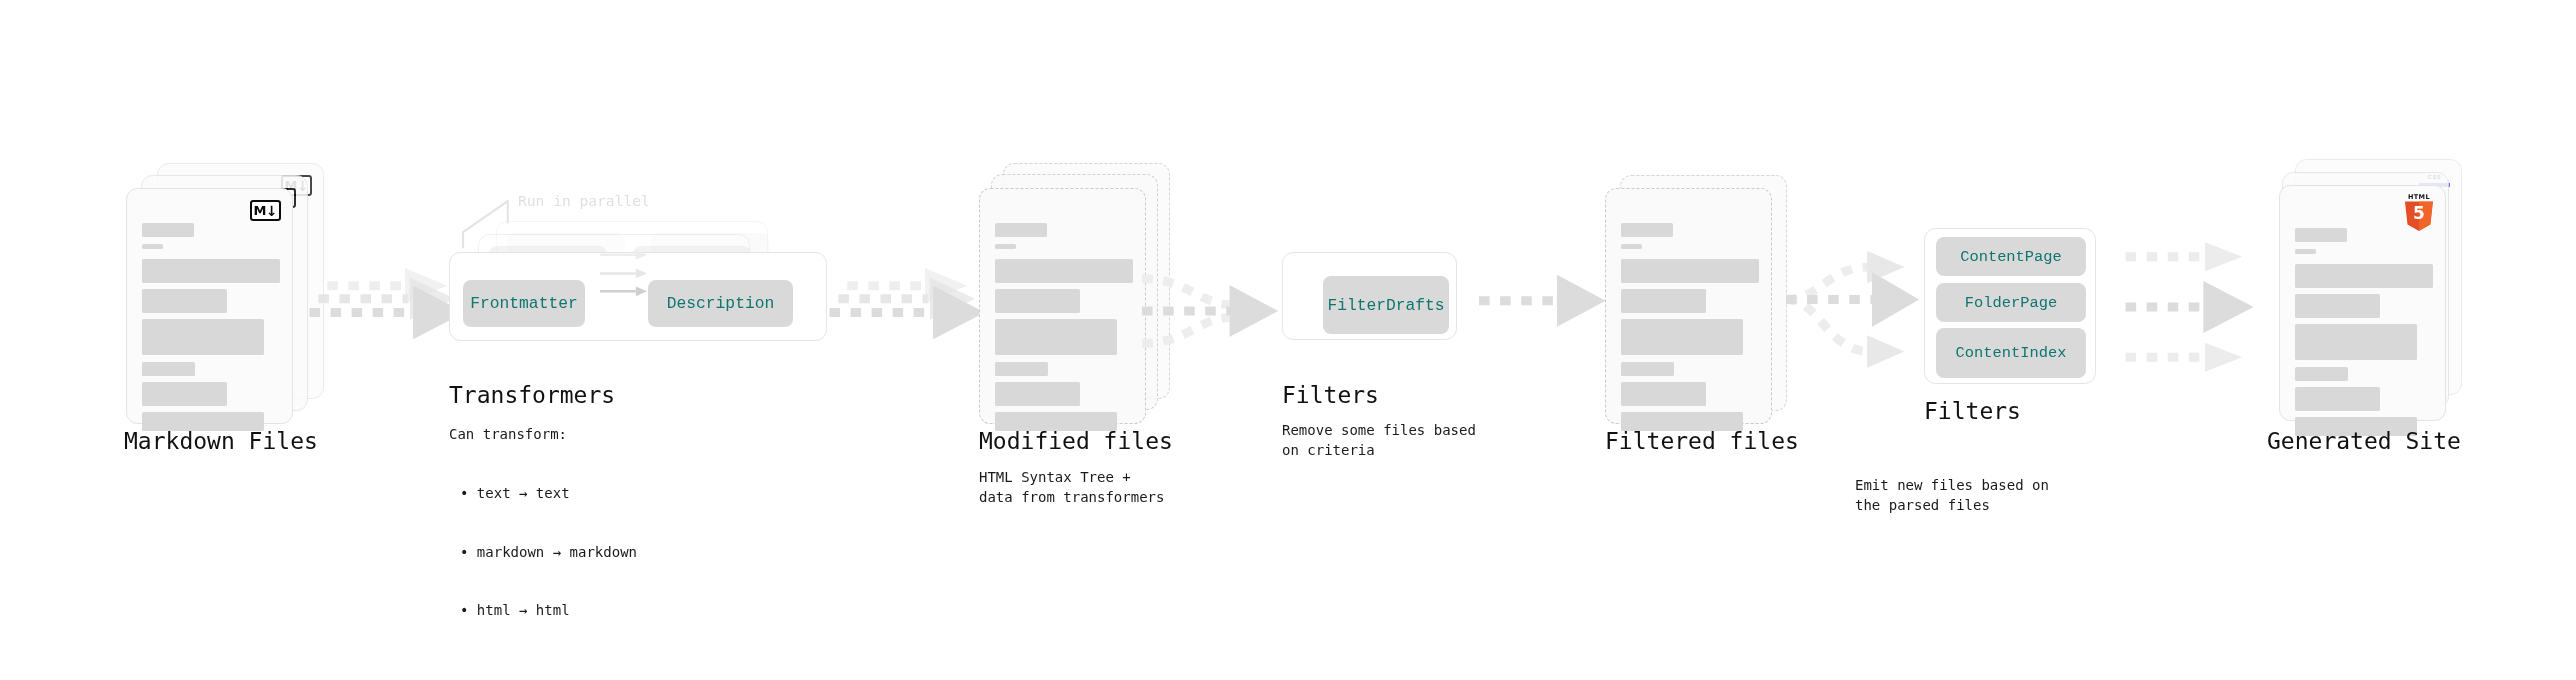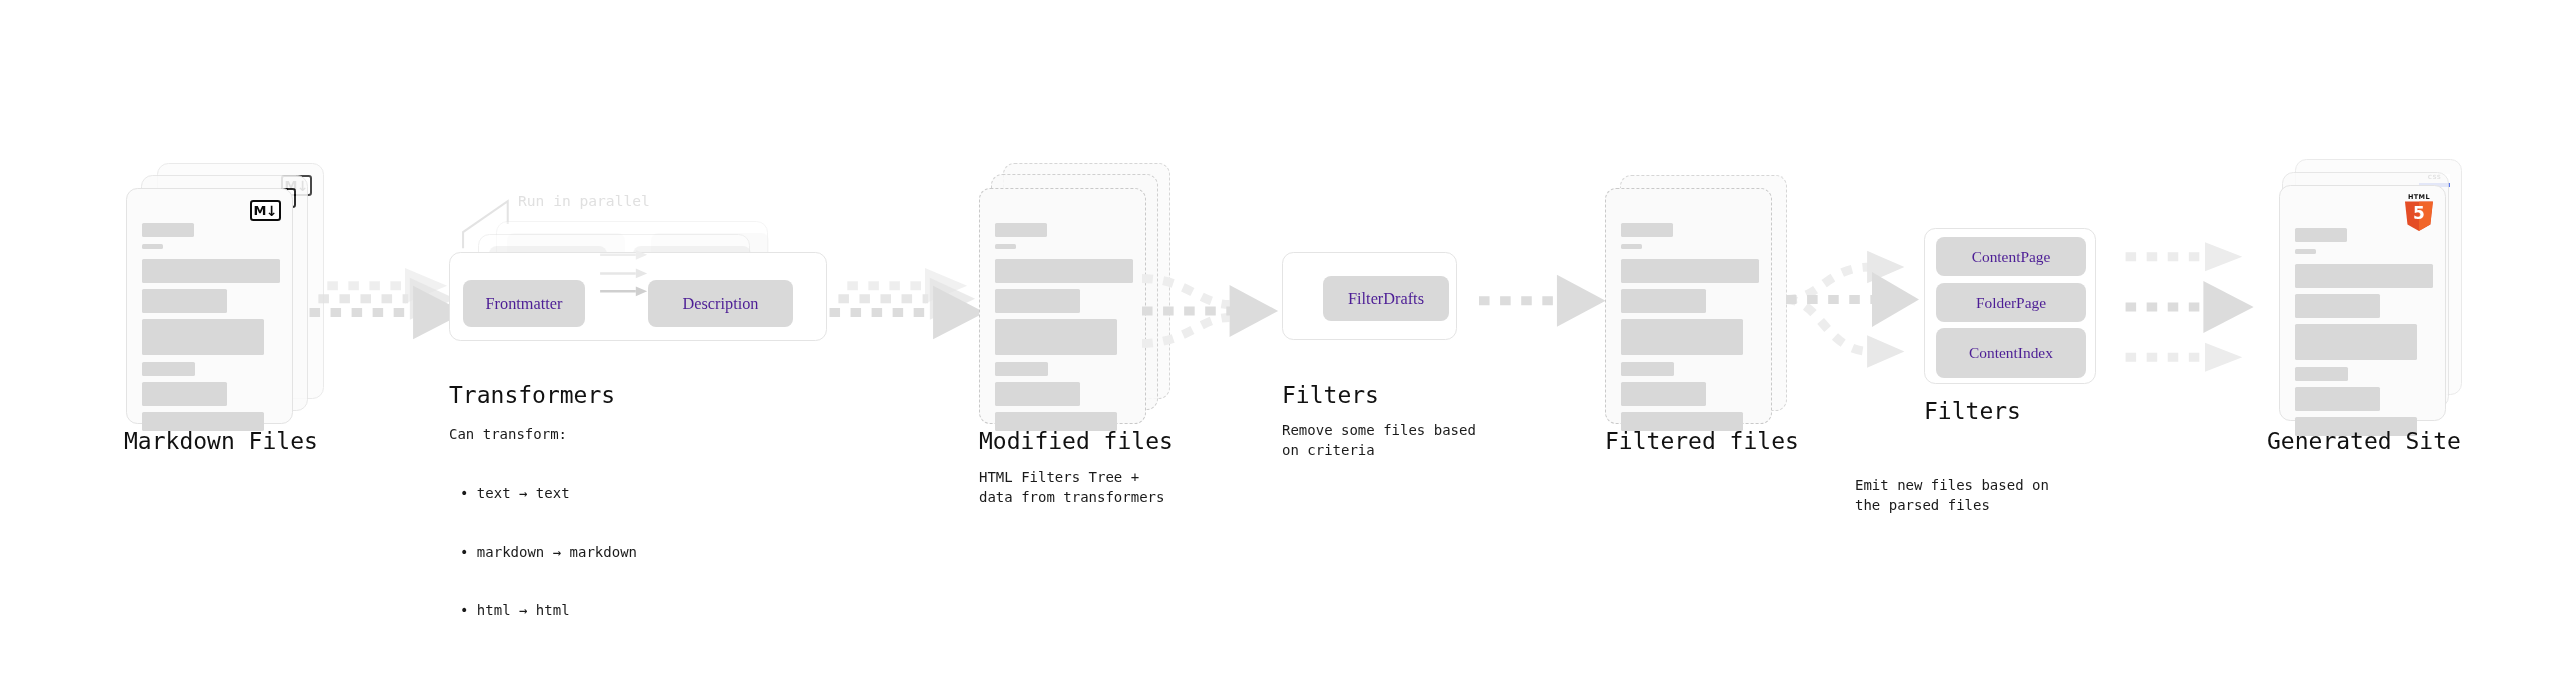--- a/index.html
+++ b/index.html
@@ -129,23 +129,23 @@
     background: #ffffff;
   }
   .pbox.ghost1 { opacity: .55; }
   .pbox.ghost2 { opacity: .38; }
 
   .pill {
     position: absolute;
     background: #d9d9d9;
     border-radius: 8.1px;
     display: flex; align-items: center; justify-content: center;
-    color: #4c1d95;
+    color: #0f766e;
     font-size: 16.3px;
-    font-family: Liberation Serif, serif;
+    font-family: Liberation Mono, monospace;
     white-space: nowrap;
   }
   .pill.g1 { background: rgba(217,217,217,.55); }
   .pill.g2 { background: rgba(217,217,217,.35); }
 
   
   .caption {
     position: absolute;
     font-family: "DejaVu Sans Mono", "Liberation Mono", monospace;
     font-size: 23px;
@@ -285,34 +285,34 @@
           <div class="ln l3"></div>
         <div class="ln l4"></div>
           <div class="ln l5"></div>
           <div class="ln l6"></div>
         <div class="ln l7"></div>
           <div class="ln l8"></div>
       </div>
     </div>
   </div>
   <div class="caption" style="left:979px; top:428px;">Modified files</div>
-  <div class="subcaption" style="left:979px; top:468px;">HTML Filters Tree +
+  <div class="subcaption" style="left:979px; top:468px;">HTML Syntax Tree +
 data from transformers</div>
 
   <svg class="connector" style="left:1142px; top:254px;" width="154" height="122" viewBox="0 0 190 150">
     <g fill="none" stroke-width="11" stroke-dasharray="13 13">
       <path d="M 0 30 C 55 30, 72 62, 108 62" stroke="#ededed"></path>
       <path d="M 0 110 C 55 110, 72 78, 108 78" stroke="#ededed"></path>
       <line x1="0" y1="70" x2="112" y2="70" stroke="#dcdcdc"></line>
     </g>
     <polygon points="108,38 168,70 108,102" fill="#dcdcdc"></polygon>
   </svg>
 
   <div class="pbox" style="left:1282px; top:252px; width:175px; height:88px;"></div>
-  <div class="pill" style="left:1323px; top:276px; width:126px; height:45px;">FilterDrafts</div>
+  <div class="pill" style="left:1323px; top:276px; width:126px; height:58px;">FilterDrafts</div>
   <div class="caption" style="left:1282px; top:382px;">Filters</div>
   <div class="subcaption" style="left:1282px; top:421px;">Remove some files based
 on criteria</div>
 
   <svg class="connector" style="left:1479px; top:273px;" width="138" height="57" viewBox="0 0 170 70">
     <line x1="0" y1="34" x2="100" y2="34" stroke="#dcdcdc" stroke-width="11" stroke-dasharray="13 13"></line>
     <polygon points="96,2 156,34 96,66" fill="#dcdcdc"></polygon>
   </svg>
 
   <div class="doc-stack" style="left:1605px; top:175px;">

